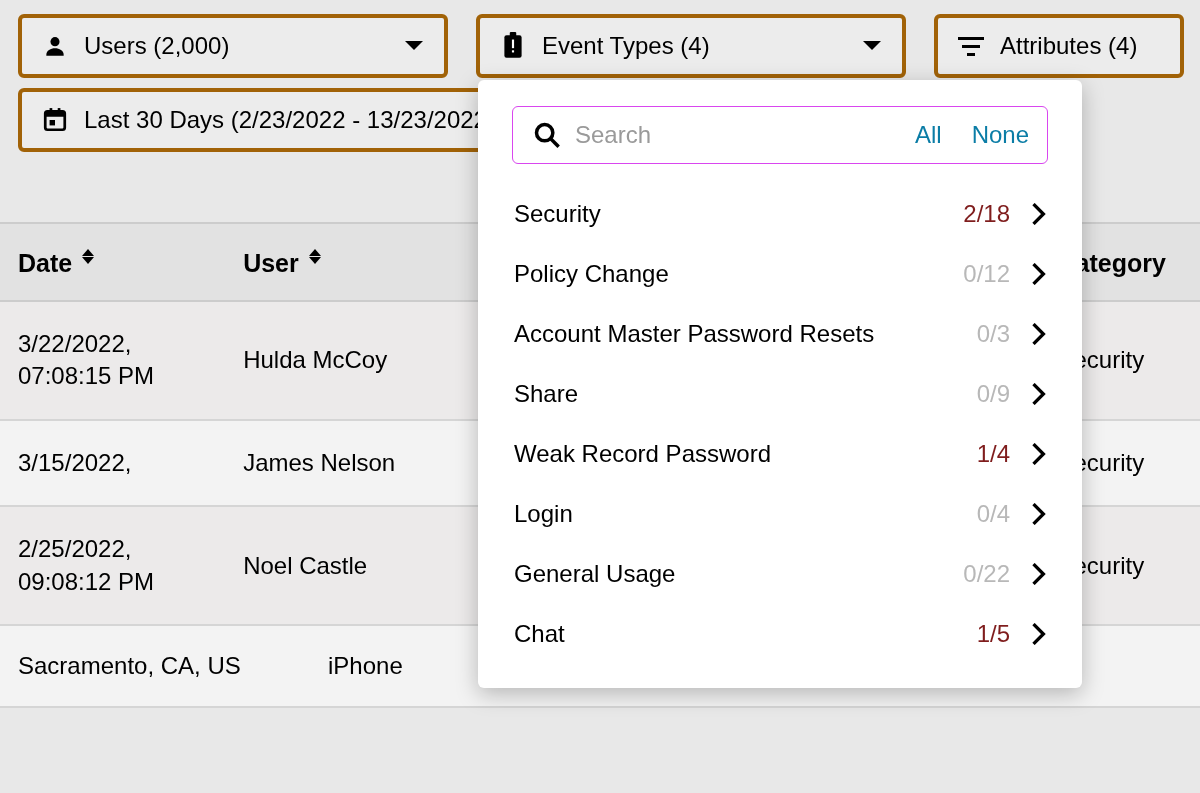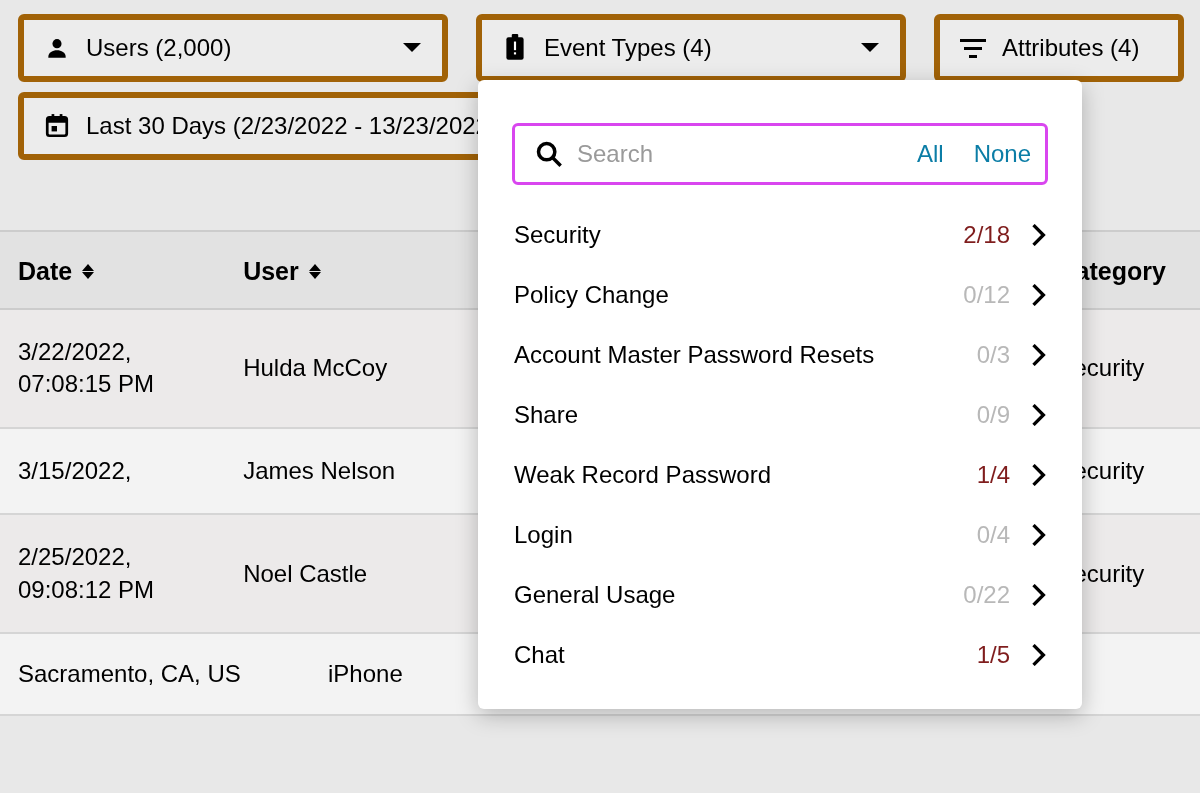--- a/index.html
+++ b/index.html
@@ -16,21 +16,21 @@
   .filter-row {
     display: flex;
     gap: 28px;
     padding: 14px 18px 0 18px;
   }
   .filter-btn {
     display: flex;
     align-items: center;
     gap: 16px;
     background: #ececec;
-    border: 6px solid #a16207;
+    border: 4px solid #a16207;
     border-radius: 6px;
     padding: 14px 20px;
     font-size: 24px;
     min-width: 430px;
     cursor: pointer;
   }
   .filter-btn .label { flex: 1; text-align: left; }
   .filter-attr { min-width: 250px; }
   .filter-date { margin: 10px 18px 0 18px; max-width: 600px; }
 
@@ -43,21 +43,21 @@
     padding: 25px 18px 22px 18px;
     border-top: 2px solid #ccc;
     background: #e2e2e2;
     border-bottom: 2px solid #ccc;
     margin-top: 70px;
   }
   .th {
     font-size: 25px;
     font-weight: 600;
     display: flex;
-    align-items: center;
+    align-items: flex-start;
     gap: 10px;
   }
   .col-date { width: 235px; }
   .col-user { width: 260px; }
   .col-loc  { width: 310px; }
   .col-dev  { width: 170px; }
   .col-ver  { width: 110px; }
   .col-cat  { width: 130px; }
 
   .row {
@@ -79,22 +79,22 @@
     top: 80px;
     left: 478px;
     width: 604px;
     background: #fff;
     border-radius: 6px;
     box-shadow: 0 6px 22px rgba(0,0,0,.25);
     padding: 26px 0 24px 0;
     z-index: 10;
   }
   .search-box {
-    margin: 17px 34px 20px 34px;
-    border: 3px solid #d946ef;
+    margin: 0 34px 20px 34px;
+    border: 1px solid #d946ef;
     border-radius: 6px;
     display: flex;
     align-items: center;
     padding: 14px 20px;
     gap: 14px;
   }
   .search-box input {
     flex: 1;
     border: none;
     outline: none;

